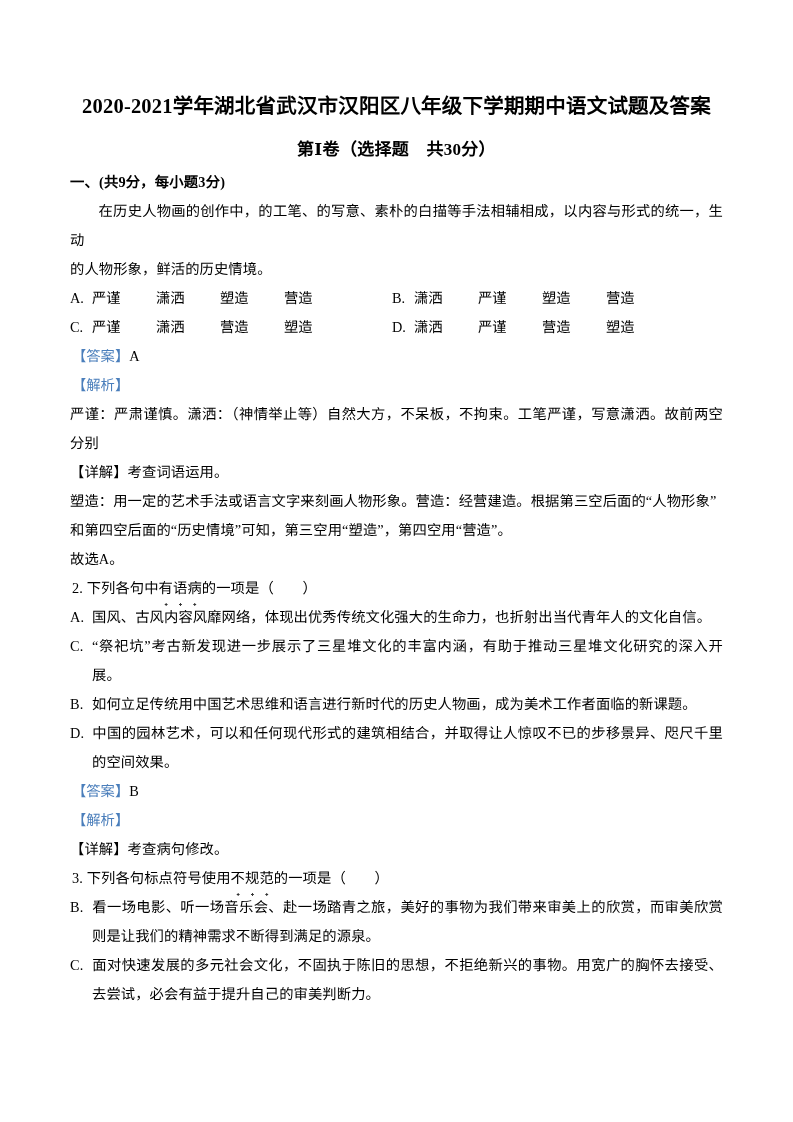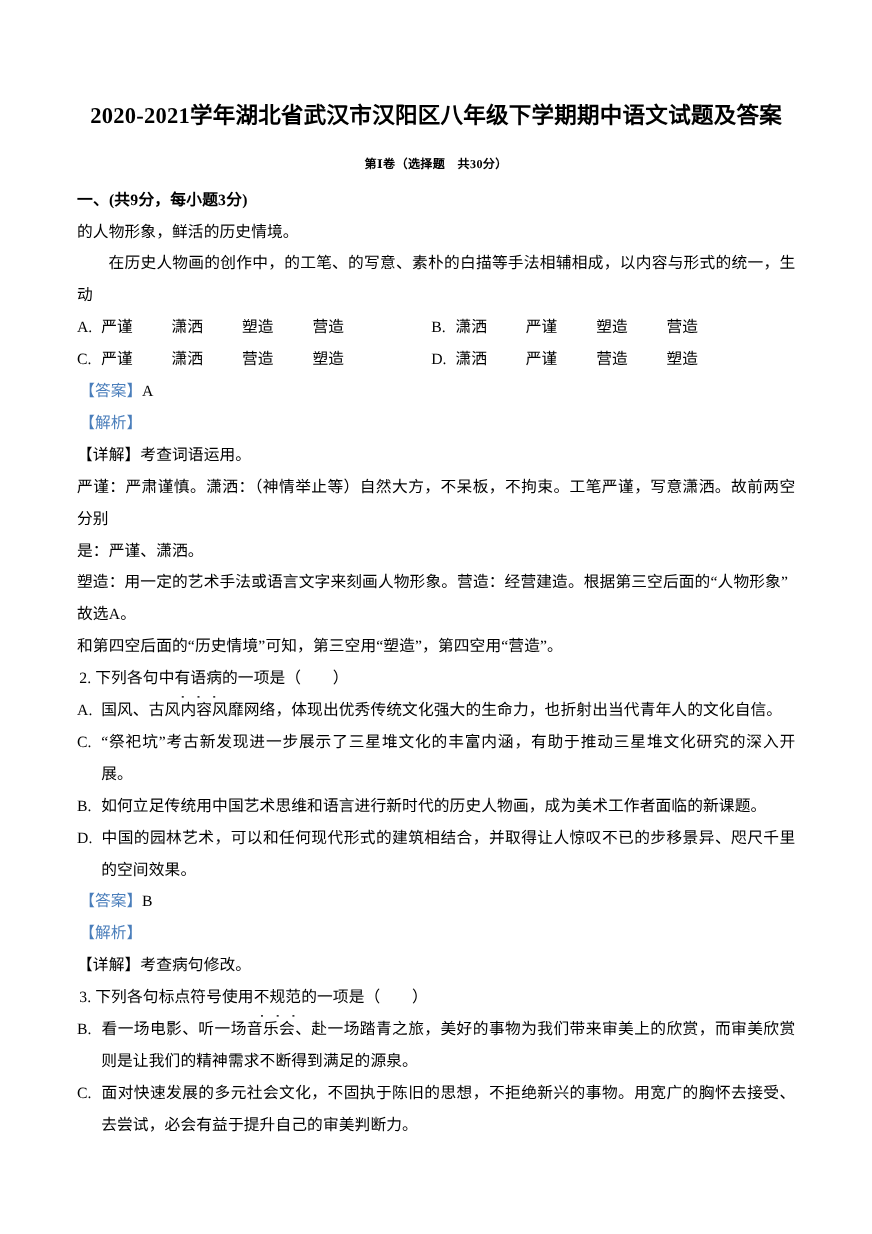--- a/index.html
+++ b/index.html
@@ -40,21 +40,21 @@
     font-size: 20.5px;
     font-weight: bold;
     line-height: 36px;
     text-align: center;
     letter-spacing: 0.2px;
     margin: 0 0 6px 0;
     color: #000;
   }
 
   .paper-header {
-    font-size: 11px;
+    font-size: 17px;
     font-weight: bold;
     text-align: center;
     line-height: 28px;
     margin: 12px 0 4px 0;
     letter-spacing: 0.3px;
   }
 
   
   .section-head {
     font-size: 14.3px;
@@ -160,22 +160,22 @@
 <div class="page">
   <div class="content">
 
     <h1 class="doc-title">2020-2021学年湖北省武汉市汉阳区八年级下学期期中语文试题及答案</h1>
 
     <div class="paper-header">第Ⅰ卷（选择题　共30分）</div>
 
     <div class="section-head">一、(共9分，每小题3分)</div>
 
 
+    <div class="line indent">在历史人物画的创作中，的工笔、的写意、素朴的白描等手法相辅相成，以内容与形式的统一，生动</div>
     <div class="line">的人物形象，鲜活的历史情境。</div>
-    <div class="line indent">在历史人物画的创作中，的工笔、的写意、素朴的白描等手法相辅相成，以内容与形式的统一，生动</div>
 
     <div class="opt-row">
       <div class="opt-col left">
         <span class="opt-letter">A.</span>
         <span class="opt-word">严谨</span>
         <span class="opt-word">潇洒</span>
         <span class="opt-word">塑造</span>
         <span class="opt-word">营造</span>
       </div>
       <div class="opt-col right">
@@ -205,29 +205,28 @@
     </div>
 
     <div class="ans-line">
       <span class="marker">【答案】</span><span>A</span>
     </div>
 
     <div class="ana-line">
       <span class="marker">【解析】</span>
     </div>
 
+    <div class="line">严谨：严肃谨慎。潇洒：（神情举止等）自然大方，不呆板，不拘束。工笔严谨，写意潇洒。故前两空分别</div>
+
     <div class="line">
       <span>【详解】</span><span>考查词语运用。</span>
     </div>
-
-    <div class="line">严谨：严肃谨慎。潇洒：（神情举止等）自然大方，不呆板，不拘束。工笔严谨，写意潇洒。故前两空分别</div>
-    <div class="line">是：严谨、潇洒。</div>
     <div class="line">塑造：用一定的艺术手法或语言文字来刻画人物形象。营造：经营建造。根据第三空后面的“人物形象”</div>
+    <div class="line">和第四空后面的“历史情境”可知，第三空用“塑造”，第四空用“营造”。</div>
     <div class="line">故选A。</div>
-    <div class="line">和第四空后面的“历史情境”可知，第三空用“塑造”，第四空用“营造”。</div>
 
     <div class="line q-num">
       <span>2.</span><span>&nbsp;</span><span>下列各句中</span><span class="dots">有语病</span><span>的一项是（　　）</span>
     </div>
 
     <div class="opt-block">
       <span class="lt">A.</span><span>国风、古风内容风靡网络，体现出优秀传统文化强大的生命力，也折射出当代青年人的文化自信。</span>
     </div>
     <div class="opt-block">
       <span class="lt">C.</span><span>“祭祀坑”考古新发现进一步展示了三星堆文化的丰富内涵，有助于推动三星堆文化研究的深入开展。</span>

